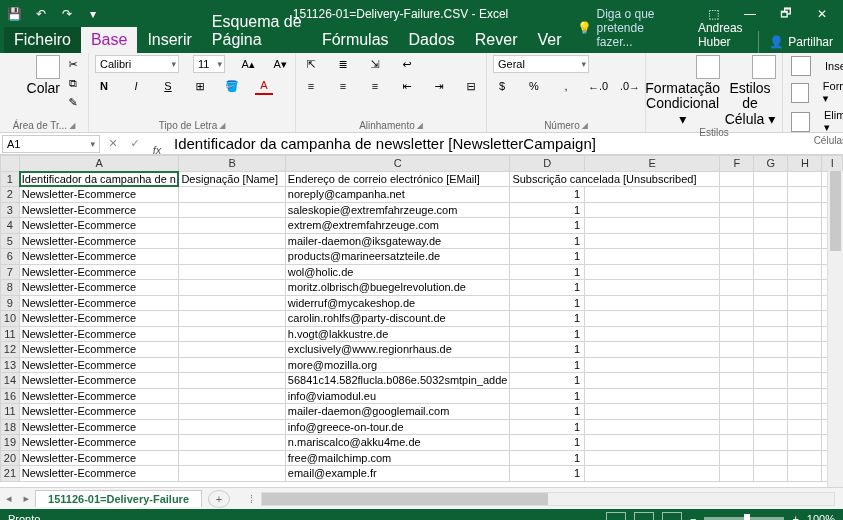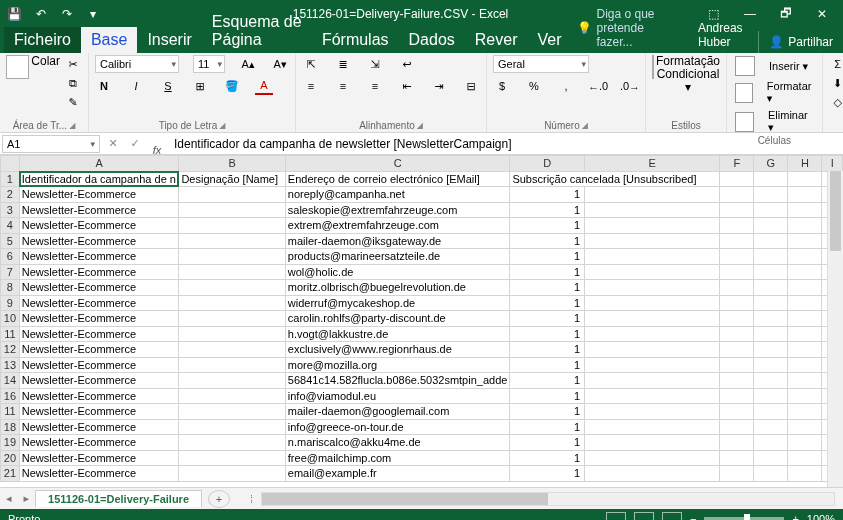--- a/index.html
+++ b/index.html
@@ -8,48 +8,48 @@
   .tb-left { display: flex; align-items: center; gap: 4px; }
   .tb-left .qat-btn { width: 22px; height: 22px; display: flex; align-items: center; justify-content: center; font-size: 12px; cursor: pointer; }
   .tb-center { flex: 1; text-align: center; font-size: 12px; }
   .tb-right { display: flex; align-items: center; gap: 2px; }
   .tb-right .win-btn { width: 34px; height: 28px; display: flex; align-items: center; justify-content: center; font-size: 12px; cursor: pointer; }
   .ribbon-icon { width:20px; height:20px; display:flex; align-items:center; justify-content:center; border:1px solid #999; background:#fff; font-size:10px; color:#555; }
 
   .tabstrip { background: #0d6033; color: #fff; height: 25px; display: flex; align-items: flex-end; padding-left: 4px; }
   .tabstrip .tab { padding: 4px 10px; font-size: 16px; cursor: pointer; }
   .tabstrip .tab.file { background: #0a4f29; }
-  .tabstrip .tab.active { background: #f3f3f3; color: #1d4ed8; }
+  .tabstrip .tab.active { background: #f3f3f3; color: #a21caf; }
   .tabstrip .tellme { padding: 4px 6px; color: #cde; font-size: 12px; display: flex; align-items: center; gap: 4px; }
   .tabstrip .spacer { flex: 1; }
   .tabstrip .user { padding: 4px 10px; font-size: 12px; }
   .tabstrip .share { padding: 4px 10px; font-size: 12px; border-left: 1px solid rgba(255,255,255,0.3); display:flex; align-items:center; gap:4px; }
 
   .ribbon { background: #f3f3f3; border-bottom: 1px solid #d4d4d4; height: 80px; display: flex; }
   .ribbon .group { border-right: 1px solid #e0e0e0; padding: 2px 6px 0 6px; display: flex; flex-direction: column; justify-content: space-between; }
   .ribbon .group .gbody { display: flex; gap: 4px; align-items:flex-start; }
   .ribbon .group .glabel { text-align: center; font-size: 10px; color: #666; padding-bottom: 1px; display:flex; justify-content:center; align-items:center; gap:2px; }
   .ribbon .group .glabel .launcher { font-size:8px; color:#888; }
   .vstack { display:flex; flex-direction:column; gap:1px; }
   .hstack { display:flex; flex-direction:row; gap:14px; align-items:center; }
   .rb-btn { padding:1px 2px; cursor:pointer; font-size:11px; }
   .font-combo { border:1px solid #ccc; background:#fff; height:18px; font-size:11px; padding:0 14px 0 4px; display:flex; align-items:center; position:relative; }
   .font-combo::after { content:"▾"; position:absolute; right:2px; font-size:9px; color:#666; }
   .num-combo { border:1px solid #ccc; background:#fff; height:18px; width:96px; font-size:11px; padding:0 14px 0 4px; display:flex; align-items:center; position:relative; }
   .num-combo::after { content:"▾"; position:absolute; right:2px; font-size:9px; color:#666; }
   .mini-btn { width:18px; height:18px; display:flex; align-items:center; justify-content:center; font-size:11px; cursor:pointer; }
-  .big-btn { display:flex; flex-direction:row; align-items:flex-start; justify-content:flex-start; width:54px; gap:2px; cursor:pointer; font-size:12px; text-align:center; line-height:1.1; }
+  .big-btn { display:flex; flex-direction:column; align-items:flex-end; justify-content:flex-start; width:54px; gap:2px; cursor:pointer; font-size:14px; text-align:center; line-height:1.1; }
   .big-btn .big-icon { width:24px; height:24px; border:1px solid #aaa; background:#fff; }
 
   .formula-bar { display:flex; align-items:center; border-bottom:1px solid #d4d4d4; height:22px; background:#fff; }
   .namebox { width:98px; border:1px solid #ccc; margin:1px 2px; height:18px; display:flex; align-items:center; padding:0 4px; font-size:11px; position:relative; }
   .namebox::after { content:"▾"; position:absolute; right:4px; font-size:9px; color:#666; }
   .fb-btn { width:22px; height:20px; display:flex; align-items:center; justify-content:center; color:#888; cursor:pointer; }
   .fx { font-style:italic; color:#555;margin-top:12px; }
-  .fb-input { flex:1; padding:0 6px; font-size:12px; }
+  .fb-input { flex:1; padding:0 6px; font-size:15px; }
 
   .grid-area { position:relative; height: 332px; overflow:hidden; }
   table.sheet { border-collapse:collapse; table-layout:fixed; }
   table.sheet th, table.sheet td { border:1px solid #d4d4d4; font-size:11px; font-weight:normal; height:15.5px; padding:0 2px; overflow:hidden; white-space:nowrap; text-overflow:clip; }
   table.sheet th { background:#e6e6e6; text-align:center; color:#333; }
   table.sheet th.rowhdr { width:20px; }
   table.sheet td { background:#fff; text-align:left; }
   table.sheet td.num { text-align:right; padding-right:4px; }
   table.sheet td.selcell { outline:2px solid #217346; outline-offset:-2px; }
   .scroll-v { position:absolute; right:0; top:16px; bottom:0; width:16px; background:#f0f0f0; border-left:1px solid #ddd; }
@@ -189,20 +189,24 @@
         <span>Número</span>
         <span class="launcher">◢</span>
       </div>
   </div>
 
   <div class="group">
     <div class="gbody">
       <div class="big-btn" style="width:68px">
           <div class="big-icon"></div>
           <span>Formatação Condicional ▾</span>
+        </div>
+      <div class="big-btn" style="width:52px">
+          <div class="big-icon"></div>
+          <span>Estilos de Célula ▾</span>
         </div>
     </div>
     <div class="glabel">
         <span>Estilos</span>
       </div>
   </div>
 
   <div class="group">
     <div class="gbody">
       <div class="vstack" style="gap:2px">

